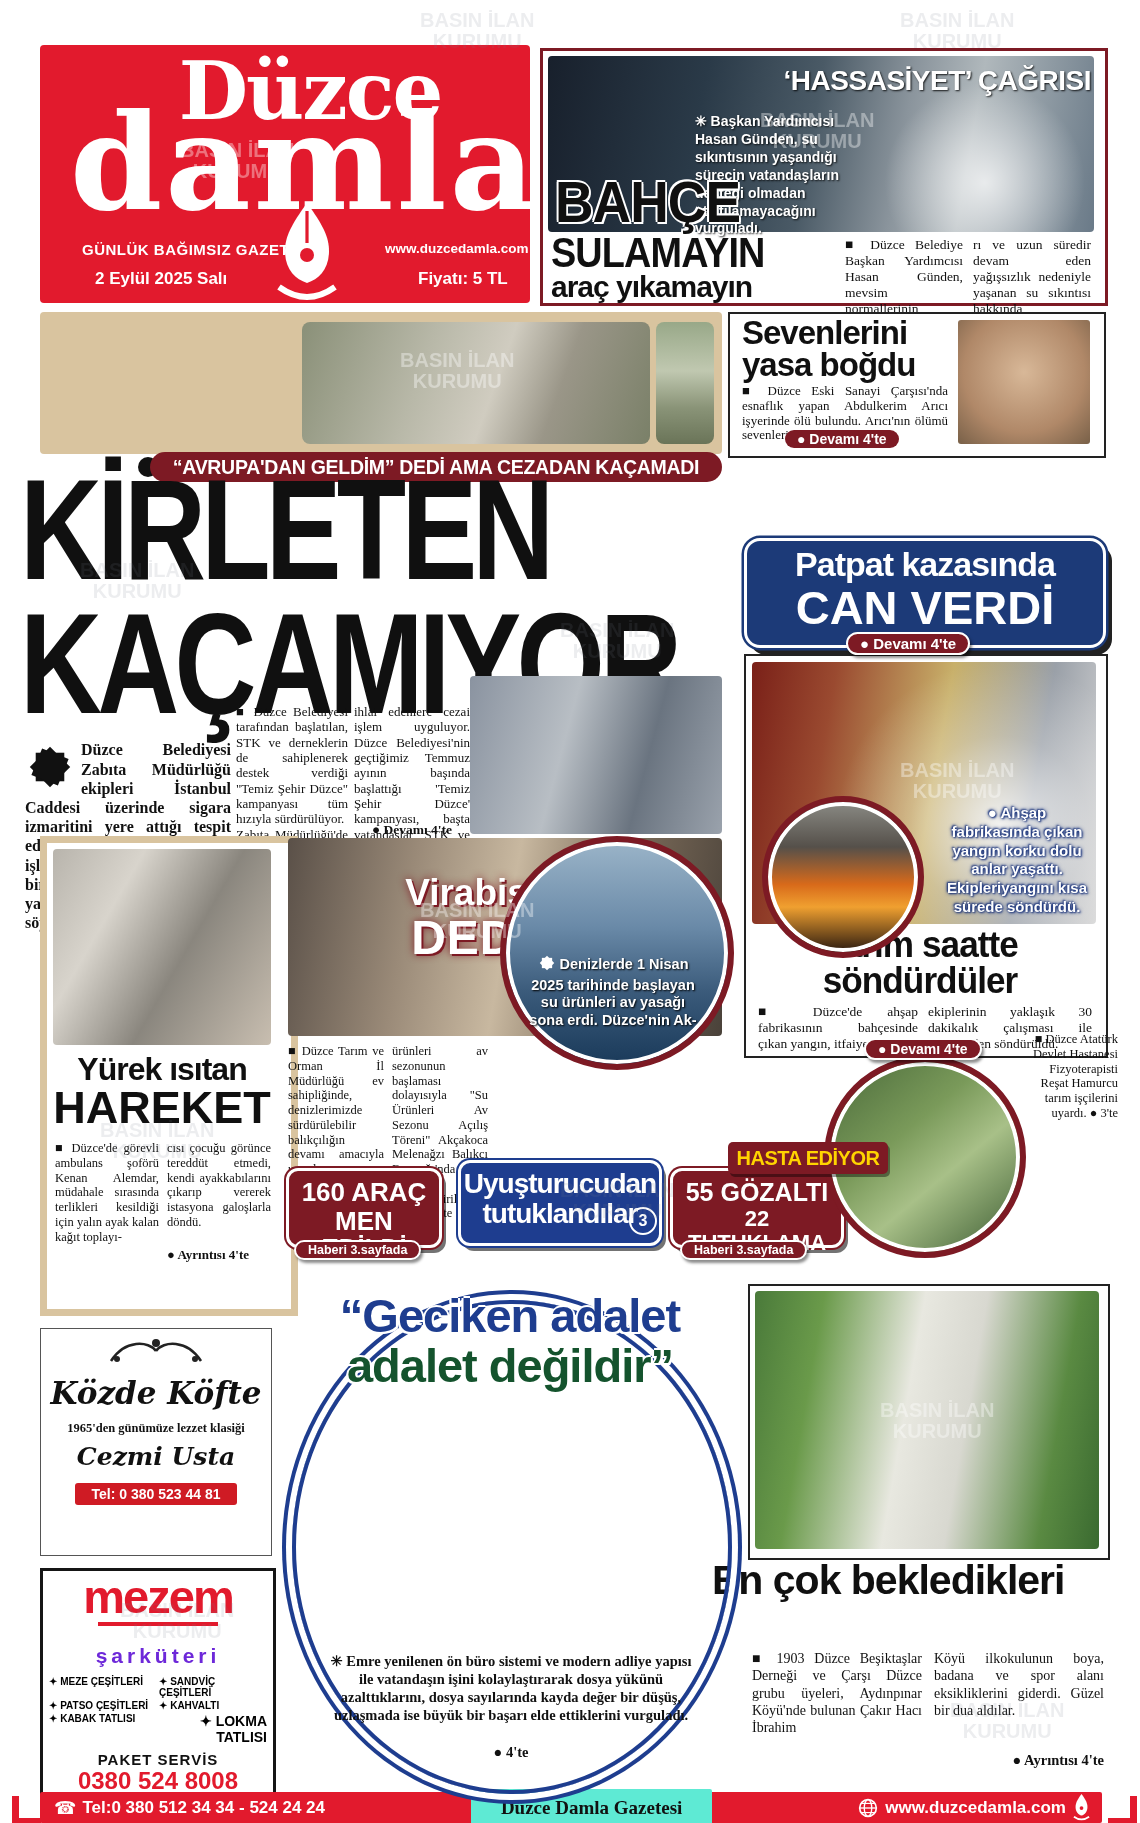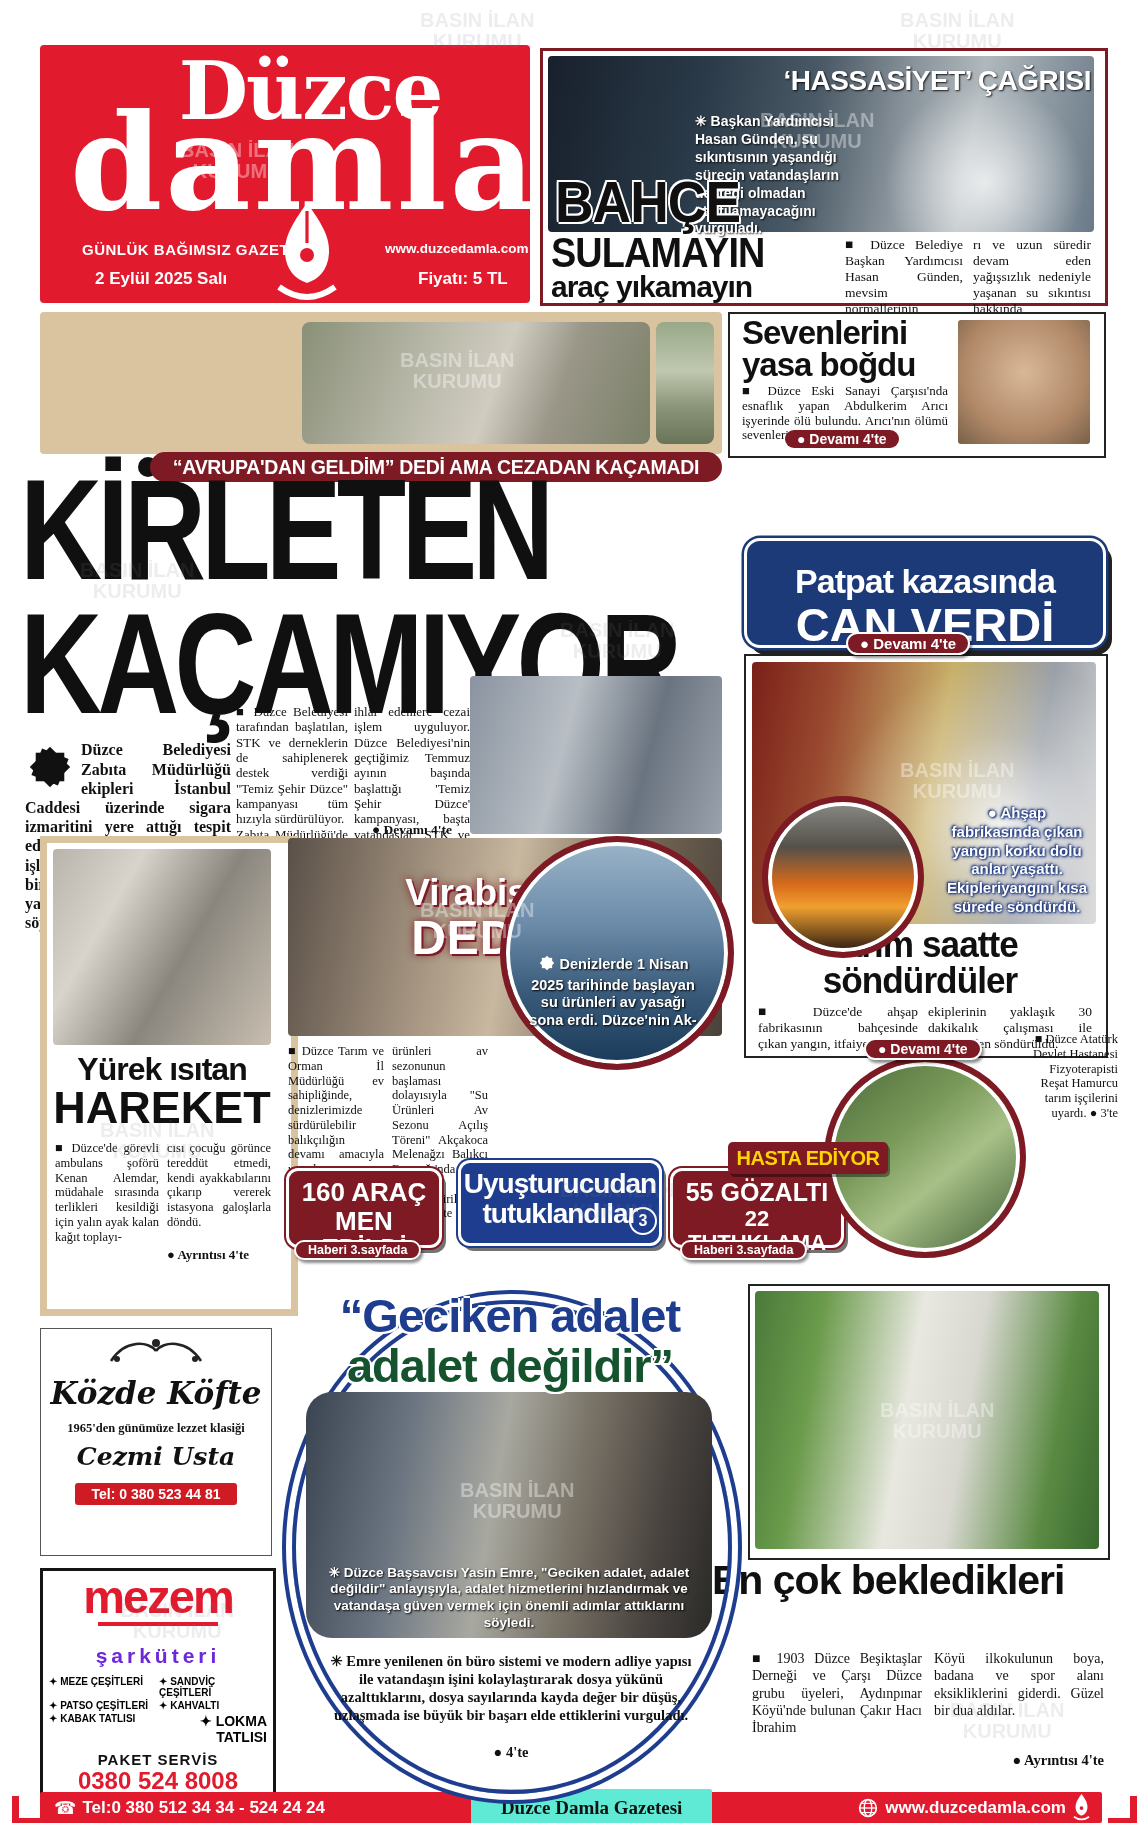--- a/index.html
+++ b/index.html
@@ -94,21 +94,21 @@
   </div>
   <div class="abs serif" style="left:236px;top:704px;width:112px;font-size:13px;">■ Düzce Belediyesi tarafından başlatılan, STK ve derneklerin de sahiplenerek destek verdiği "Temiz Şehir Düzce" kampanyası tüm hızıyla sürdürülüyor.
 Zabıta Müdürlüğü'de denetimlerini aksatmadan yerine getirerek kuralları</div>
   <div class="abs serif" style="left:354px;top:704px;width:116px;font-size:13px;">ihlal edenlere cezai işlem uyguluyor. Düzce Belediyesi'nin geçtiğimiz Temmuz ayının başında başlattığı 'Temiz Şehir Düzce' kampanyası, başta vatandaşlar, STK ve derneklerin destekleriyle devam ediyor.</div>
   <div class="abs serif" style="left:354px;top:822px;width:116px;font-size:13.5px;font-weight:bold;text-align:center;">● Devamı 4'te</div>
   <div class="abs photo" style="left:470px;top:676px;width:252px;height:158px;background:
          linear-gradient(105deg,#8a93a0,#b8bec4 38%,#6a7480 68%,#9aa2ac 100%);"></div>
 
   <div class="abs bigbox" style="left:744px;top:538px;width:356px;height:104px;background:#1c3a78;border-radius:16px;
               box-shadow:0 0 0 2.5px #1c3a78, 6px 7px 0 rgba(10,10,10,.9);">
-    <div style="font-size:34px;margin-top:21px;letter-spacing:-1px;">Patpat kazasında</div>
+    <div style="font-size:34px;margin-top:4px;letter-spacing:-1px;">Patpat kazasında</div>
     <div style="font-size:47px;letter-spacing:0;line-height:1;">CAN VERDİ</div>
   </div>
   <span class="abs pill pill-bordered" style="left:846px;top:632px;font-size:15px;z-index:3;">● Devamı 4'te</span>
 
   <div class="abs" style="left:744px;top:654px;width:360px;height:400px;border:2px solid #222;background:#fff;">
     <div class="abs photo" style="left:6px;top:6px;width:344px;height:262px;background:
            radial-gradient(circle at 72% 62%, rgba(255,255,255,.85), rgba(255,255,255,.25) 30%, rgba(255,255,255,0) 55%),
            linear-gradient(100deg,#7a2018 0%,#9a4a30 22%,#c8b06a 52%,#9aa0a8 78%,#d8d8d8 100%);"></div>
     <div class="abs ring" style="left:16px;top:140px;width:150px;height:150px;background:
            linear-gradient(180deg,#8a8a84 0%,#55504a 30%,#d86a1a 55%,#f0a030 70%,#2a1a10 100%);z-index:2;"></div>
@@ -181,25 +181,20 @@
     <div style="font-size:22px;line-height:1.1;">22 TUTUKLAMA</div>
   </div>
   <span class="abs pill pill-bordered" style="left:680px;top:1240px;font-size:12.5px;">Haberi 3.sayfada</span>
 
   <div class="abs" style="left:292px;top:1300px;width:432px;height:486px;border:4.5px solid #1e3d8f;border-radius:50%;
               box-shadow:0 0 0 6px #fff,0 0 0 10px #1e3d8f;z-index:1;"></div>
   <div class="abs sansb" style="left:280px;top:1288px;width:460px;text-align:center;font-size:47px;color:#1e3d8f;z-index:4;letter-spacing:-1px;
               text-shadow:2px 0 0 #fff,-2px 0 0 #fff,0 2px 0 #fff,0 -2px 0 #fff,2px 2px 0 #fff,-2px 2px 0 #fff;">“Geciken adalet</div>
   <div class="abs sansb" style="left:280px;top:1338px;width:460px;text-align:center;font-size:47px;color:#14532d;z-index:4;letter-spacing:-1px;
               text-shadow:2px 0 0 #fff,-2px 0 0 #fff,0 2px 0 #fff,0 -2px 0 #fff,2px 2px 0 #fff,-2px 2px 0 #fff;">adalet değildir”</div>
-  <div class="abs photo" style="left:306px;top:1392px;width:406px;height:246px;border-radius:26px;z-index:2;background:
-         linear-gradient(100deg,#3a4450,#6a7480 24%,#a8a8a0 46%,#7a7468 64%,#4a4440 84%,#2a2a28 100%);">
-    <div class="abs sansb" style="left:10px;bottom:6px;width:386px;text-align:center;color:#fff;font-size:13.5px;line-height:1.25;
-                text-shadow:1px 1px 2px #000;">✳ Düzce Başsavcısı Yasin Emre, "Geciken adalet, adalet değildir" anlayışıyla, adalet hizmetlerini hızlandırmak ve vatandaşa güven vermek için önemli adımlar attıklarını söyledi.</div>
-  </div>
   <div class="abs serif" style="left:330px;top:1652px;width:362px;font-size:14.5px;font-weight:bold;text-align:center;z-index:4;line-height:1.25;">✳ Emre yenilenen ön büro sistemi ve modern adliye yapısı ile vatandaşın işini kolaylaştırarak dosya yükünü azalttıklarını, dosya sayılarında kayda değer bir düşüş, uzlaşmada ise büyük bir başarı elde ettiklerini vurguladı.</div>
   <div class="abs serif" style="left:330px;top:1744px;width:362px;font-size:14.5px;font-weight:bold;text-align:center;z-index:4;">● 4'te</div>
 
   <div class="abs" style="left:748px;top:1284px;width:358px;height:272px;border:2px solid #222;background:#fff;">
     <div class="abs photo" style="left:5px;top:5px;width:344px;height:258px;background:
            linear-gradient(100deg,#4a7a3a 0%,#6a9a4a 18%,#e8e8e0 44%,#d8d8d0 60%,#5a8a42 84%,#3a6a30 100%);"></div>
   </div>
   <div class="abs hl" style="left:712px;top:1562px;width:358px;text-align:left;font-size:41px;">En çok bekledikleri</div>
   <div class="abs serif" style="left:752px;top:1650px;width:170px;font-size:14px;line-height:1.24;">■ 1903 Düzce Beşiktaşlar Derneği ve Çarşı Düzce grubu üyeleri, Aydınpınar Köyü'nde bulunan Çakır Hacı İbrahim</div>
   <div class="abs serif" style="left:934px;top:1650px;width:170px;font-size:14px;line-height:1.24;">Köyü ilkokulunun boya, badana ve spor alanı eksikliklerini giderdi. Güzel bir dua aldılar.</div>

